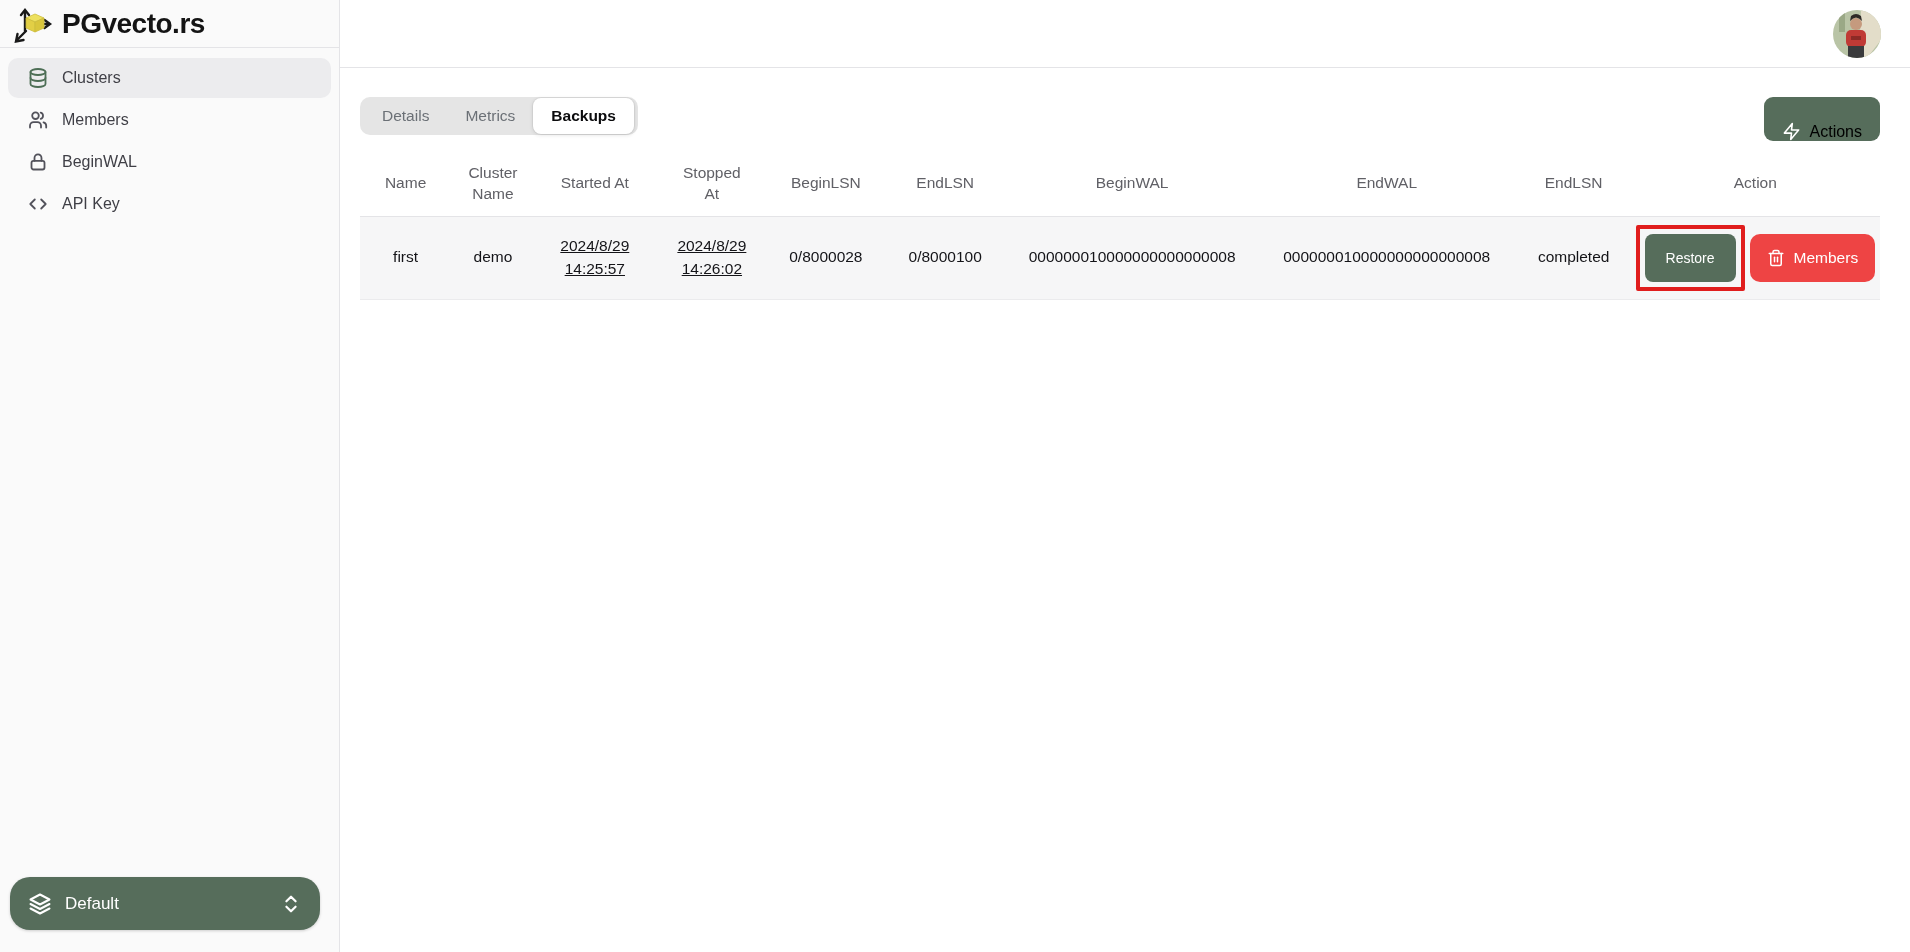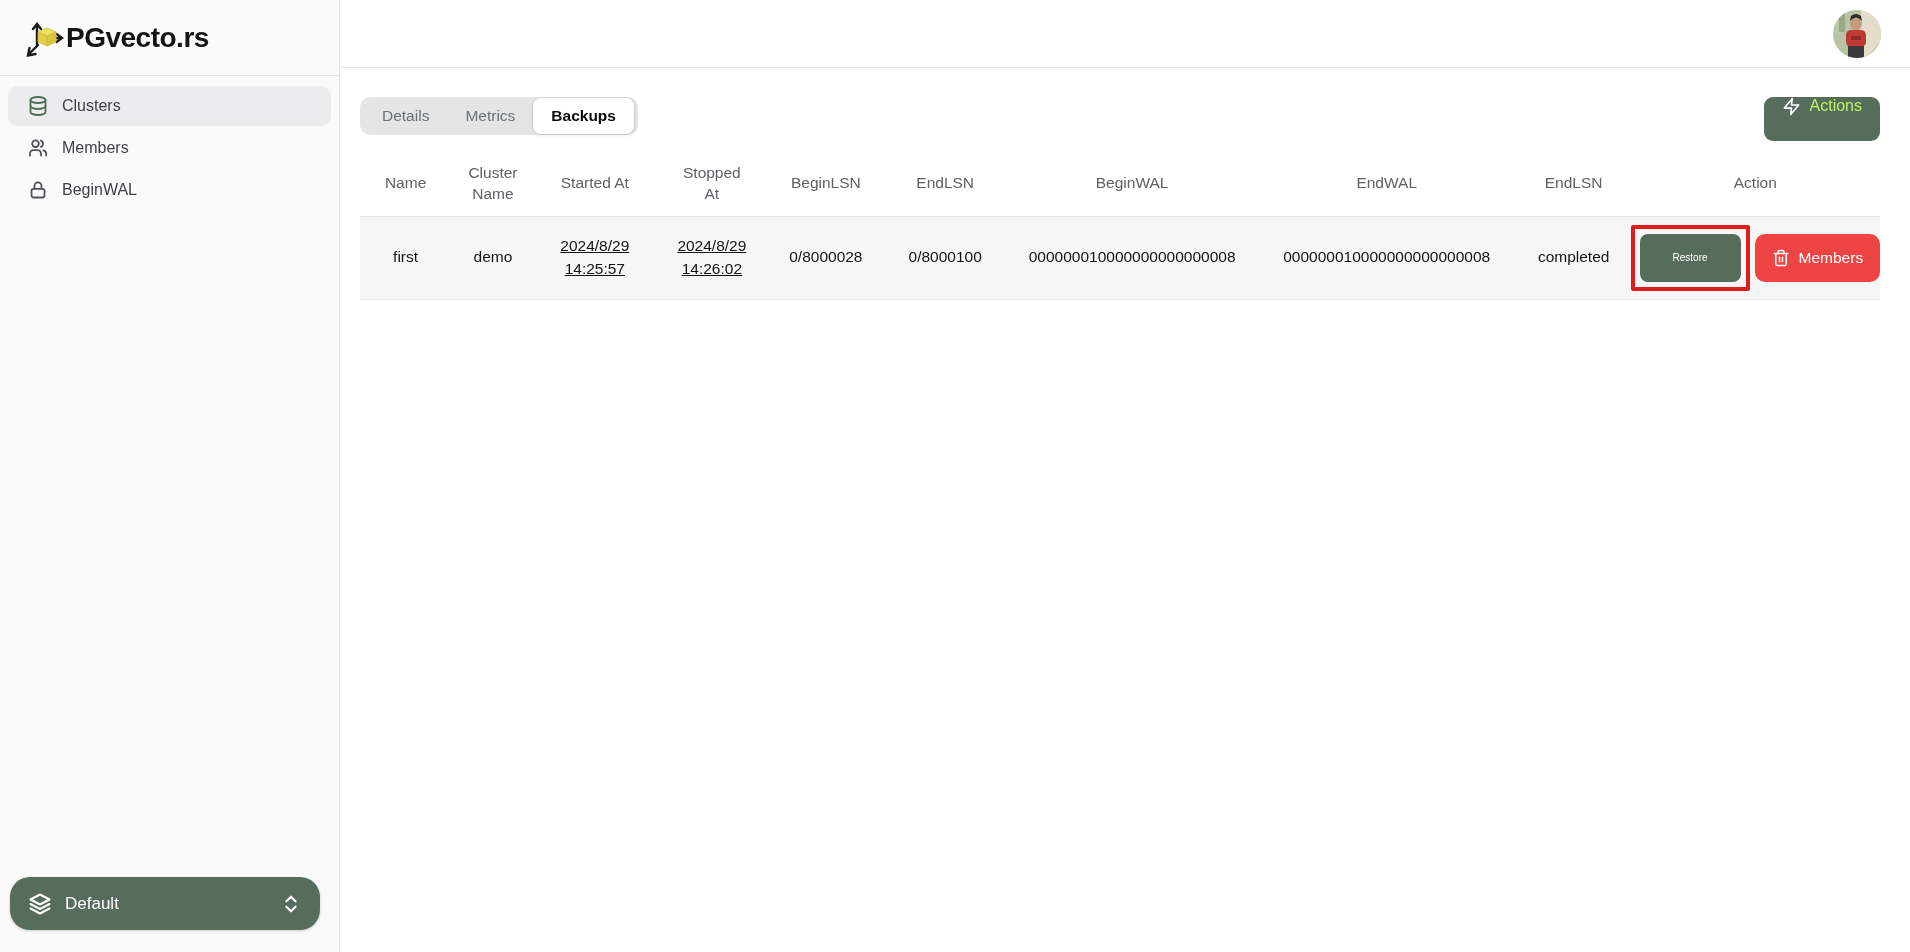--- a/index.html
+++ b/index.html
@@ -23,22 +23,22 @@
     --muted-text:#606066;
   }
 
   
   .sidebar{
     position:absolute; left:0; top:0; bottom:0; width:340px;
     background:var(--sidebar-bg);
     border-right:1px solid var(--border);
   }
   .logo-row{
-    height:76px; display:flex; align-items:center; 
-    padding-left:24px; border-bottom:1px solid var(--border);
+    height:48px; display:flex; align-items:center; gap:8px;
+    padding-left:12px; border-bottom:1px solid var(--border);
   }
   .logo-text{ font-size:28px; font-weight:700; color:#141414; letter-spacing:-0.5px; }
   .nav{ padding:10px 8px; }
   .nav-item{
     height:40px; margin-bottom:2px; border-radius:10px;
     display:flex; align-items:center; gap:13px; padding-left:19px;
     font-size:16px; color:#3f3f46; cursor:pointer;
   }
   .nav-item .icn{ display:flex; align-items:center; }
   .nav-item svg{ stroke:#52525b; }
@@ -79,22 +79,22 @@
     font-family:inherit; cursor:pointer;
   }
   .tab.active{
     background:#fff; color:#0b0b0d; font-weight:700;
     height:36px; line-height:36px; margin:-3px 0;
     box-shadow:0 0 0 1px rgba(0,0,0,.045), 0 1px 4px rgba(0,0,0,.12);
   }
 
   .actions-btn{
     height:44px; padding:0 18px; border:none; border-radius:9px;
-    background:var(--accent-green); color:#bef264; font-size:16px; font-family:inherit;
-    display:flex; align-items:flex-start; gap:9px; cursor:pointer;
+    background:var(--accent-green); color:#000000; font-size:16px; font-family:inherit;
+    display:flex; align-items:flex-end; gap:9px; cursor:pointer;
   }
 
   
   table{ width:100%; border-collapse:collapse; table-layout:fixed; margin-top:11px; }
   col.c0{width:6%} col.c1{width:5.5%} col.c2{width:7.9%} col.c3{width:7.5%}
   col.c4{width:7.5%} col.c5{width:8.2%} col.c6{width:16.4%} col.c7{width:17.1%}
   col.c8{width:7.5%} col.c9{width:16.4%}
   th{
     font-weight:400; color:var(--muted-text); font-size:15.5px;
     text-align:center; vertical-align:middle; height:64px; line-height:1.35;
@@ -107,22 +107,22 @@
     height:83px; line-height:1.45; padding:0 10px;
   }
   td.datecell{ line-height:1.45;text-decoration:underline; }
 
   .action-cell{ display:flex; align-items:center; justify-content:center; gap:5px; }
   .restore-annotation{
     border:4px solid var(--annotation-red); padding:5px; border-radius:2px;
     display:inline-flex;
   }
   .restore-btn{
-    height:48px; padding:0 33px; border:none; border-radius:8px;
-    background:var(--accent-green); color:#fff; font-size:10px; font-family:inherit;
+    height:48px; padding:0 21px; border:none; border-radius:8px;
+    background:var(--accent-green); color:#fff; font-size:14px; font-family:inherit;
     cursor:pointer;
   }
   .delete-btn{
     height:48px; padding:0 17px; border:none; border-radius:10px;
     background:var(--delete-red); color:#fff; font-size:15.5px; font-family:inherit;
     display:flex; align-items:center; gap:9px; cursor:pointer;
   }
 </style>
 </head>
 <body>
@@ -168,20 +168,29 @@
       <span>Members</span>
     </div>
     <div class="nav-item">
       <span class="icn">
         <svg width="22" height="22" viewBox="0 0 22 22" fill="none" stroke-width="1.8" stroke-linecap="round" stroke-linejoin="round">
           <rect x="4.5" y="9.8" width="13" height="8.7" rx="2"></rect>
           <path d="M7.5 9.8V6.9a3.5 3.5 0 0 1 7 0v2.9"></path>
         </svg>
       </span>
       <span>BeginWAL</span>
+    </div>
+    <div class="nav-item">
+      <span class="icn">
+        <svg width="22" height="22" viewBox="0 0 22 22" fill="none" stroke-width="1.8" stroke-linecap="round" stroke-linejoin="round">
+          <polyline points="7.8 6.5 3.3 11 7.8 15.5"></polyline>
+          <polyline points="14.2 6.5 18.7 11 14.2 15.5"></polyline>
+        </svg>
+      </span>
+      <span>API Key</span>
     </div>
   </nav>
 
   <button class="workspace-btn">
     <span style="display:flex;">
       <svg width="24" height="24" viewBox="0 0 24 24" fill="none" stroke="#fff" stroke-width="2" stroke-linecap="round" stroke-linejoin="round">
         <polygon points="12 2.5 2.5 7.5 12 12.5 21.5 7.5"></polygon>
         <polyline points="2.5 12 12 17 21.5 12"></polyline>
         <polyline points="2.5 16.5 12 21.5 21.5 16.5"></polyline>
       </svg>

